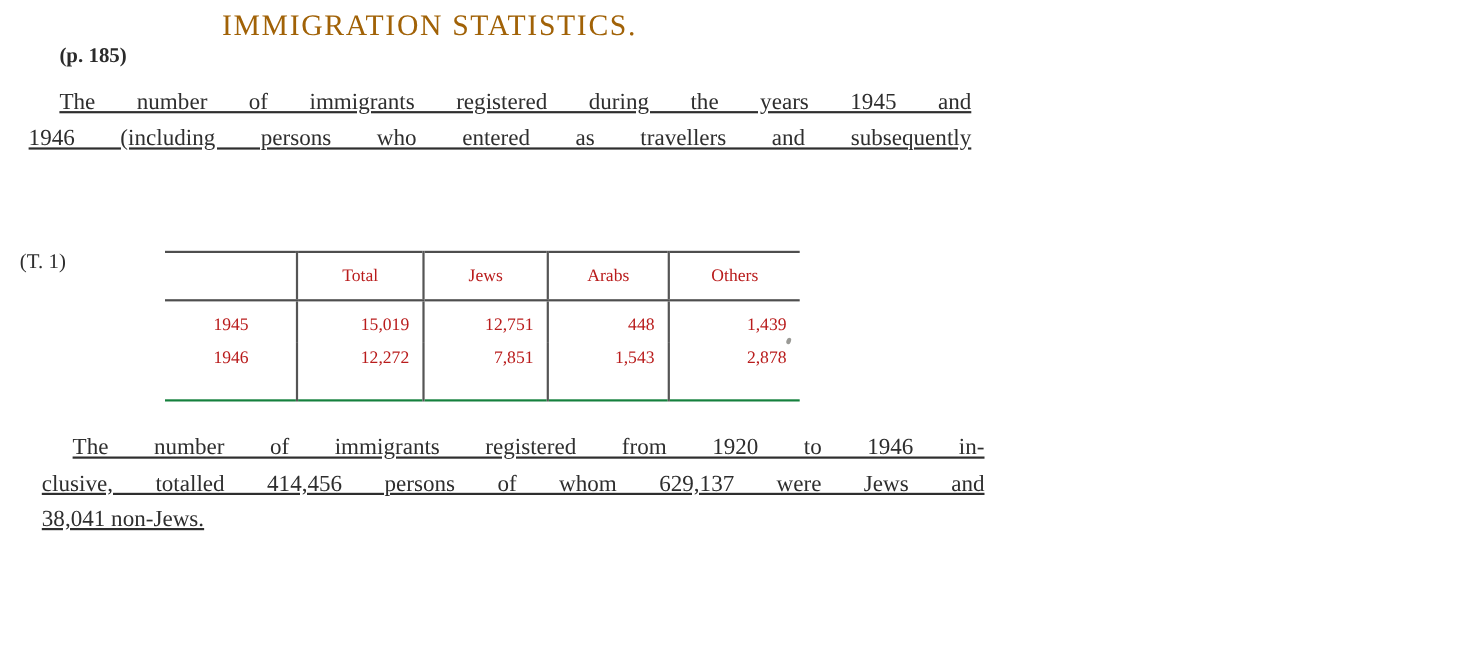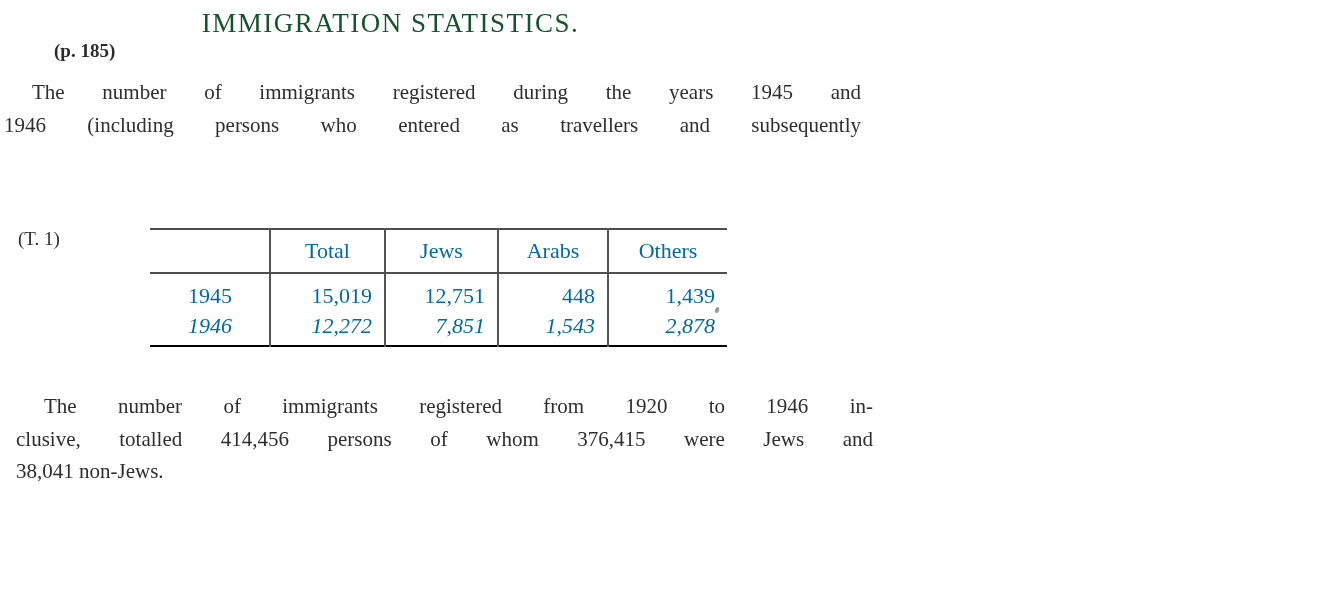--- a/index.html
+++ b/index.html
@@ -8,66 +8,66 @@
     background:#ffffff;
     font-family:"Liberation Serif","DejaVu Serif",serif;
     color:#2d2d2d;
     position:relative;
     overflow:hidden;
   }
   .doc-title {
     position:absolute; top:8px; left:0; width:781px;
     text-align:center;
     font-size:27px; letter-spacing:1.5px;
-    color:#14532d;
+    color:#a16207;
     white-space:nowrap;
   }
   .page-ref {
     position:absolute; top:40px; left:12px;
     font-size:19px; font-weight:bold; color:#2b2b2b;margin-left:42px;
   }
   .para {
-    position:absolute; left:4px; width:857px;
-    font-size:21px; line-height:32.5px; color:#2e2e2e;
+    position:absolute; left:26px; width:857px;
+    font-size:21px; line-height:32.5px; color:#2e2e2e;text-decoration:underline;
   }
   .para .jline { text-align:justify; text-align-last:justify; }
   .para .lline { text-align:left; }
   .indent { text-indent:28px; }
   #intro   { top:76px; }
   #summary { top:390px;margin-left:12px; }
   .table-ref {
     position:absolute; top:187px; left:18px;
     font-size:19px; color:#2e2e2e;margin-top:41px;
   }
   .table-wrap { position:absolute; left:150px; top:228px; }
   table.stats {
     border-collapse:collapse; table-layout:fixed;
     width:577px;
-    font-size:22px; color:#0369a1;
+    font-size:16px; color:#b91c1c;
     border-top:2px solid #4e4e4e;
-    border-bottom:2px solid #000000;
+    border-bottom:2px solid #15803d;
   }
   table.stats col.c0 { width:120px; }
   table.stats col.c1 { width:115px; }
   table.stats col.c2 { width:113px; }
   table.stats col.c3 { width:110px; }
   table.stats col.c4 { width:119px; }
   table.stats th {
     font-weight:normal; text-align:center; vertical-align:middle;
     height:40px;
     border-bottom:2px solid #4e4e4e;
   }
   table.stats .vline { border-left:2px solid #555; }
   table.stats td {
     line-height:28px;
     text-align:right; padding-right:12px;
   }
   table.stats td.year { text-align:center; padding-right:0; }
   table.stats tr.r0 td { padding-top:8px; }
-  table.stats tr.r1 td { padding-bottom:5px;font-style:italic; }
+  table.stats tr.r1 td { padding-bottom:23px; }
   .speck {
     position:absolute; left:715px; top:307px;
     width:4px; height:6px;
     border-radius:60% 40% 50% 50%;
     background:#9a9a96;
     transform:rotate(18deg);
   }
 </style>
 </head>
 <body>
@@ -117,15 +117,15 @@
         <td class="vline">2,878</td>
       </tr>
     </tbody>
   </table>
 </div>
 
 <div class="speck"></div>
 
 <div class="para" id="summary">
   <div class="jline indent">The number of immigrants registered from 1920 to 1946 in-</div>
-  <div class="jline">clusive, totalled 414,456 persons of whom 376,415 were Jews and</div>
+  <div class="jline">clusive, totalled 414,456 persons of whom 629,137 were Jews and</div>
   <div class="lline">38,041 non-Jews.</div>
 </div>
 
 </body></html>

